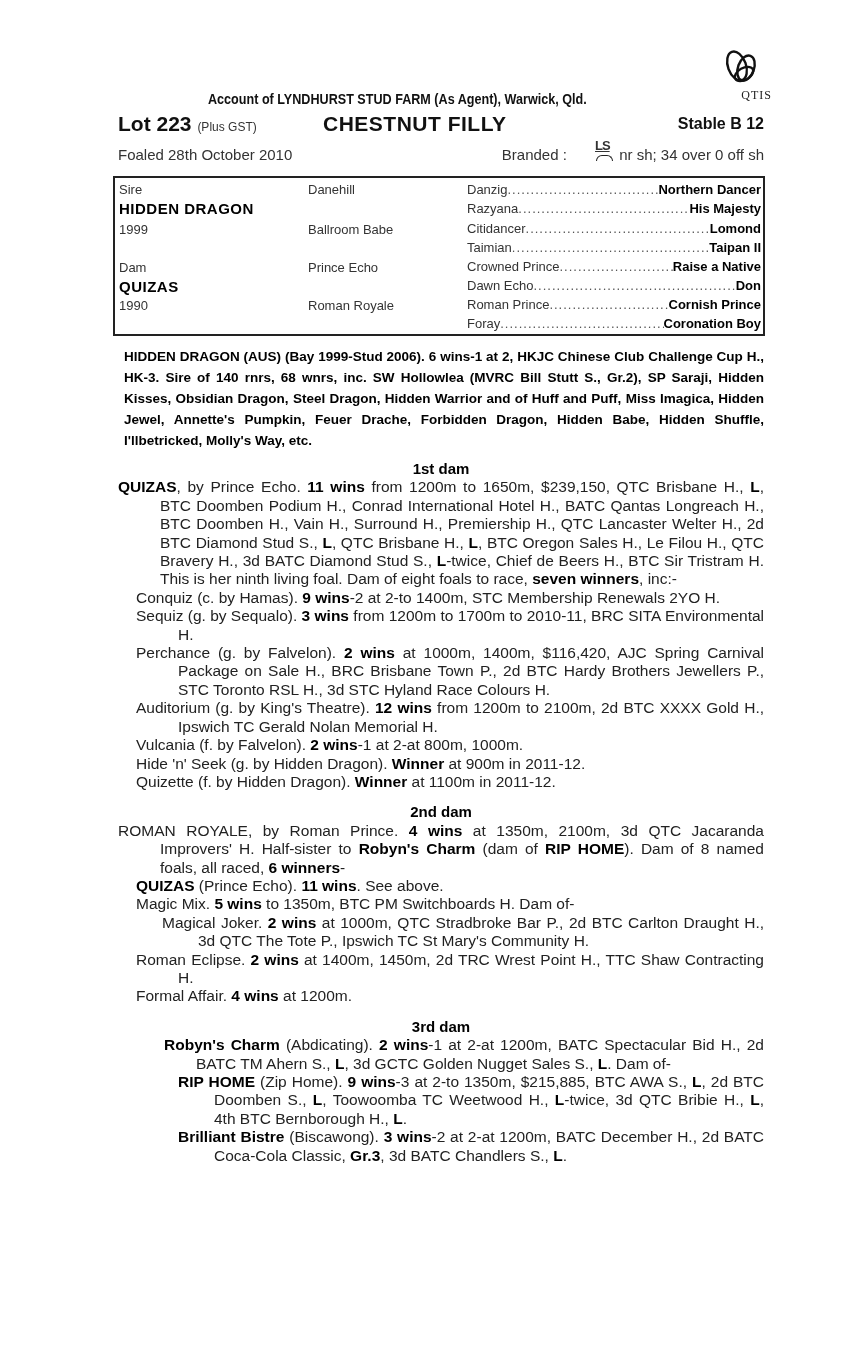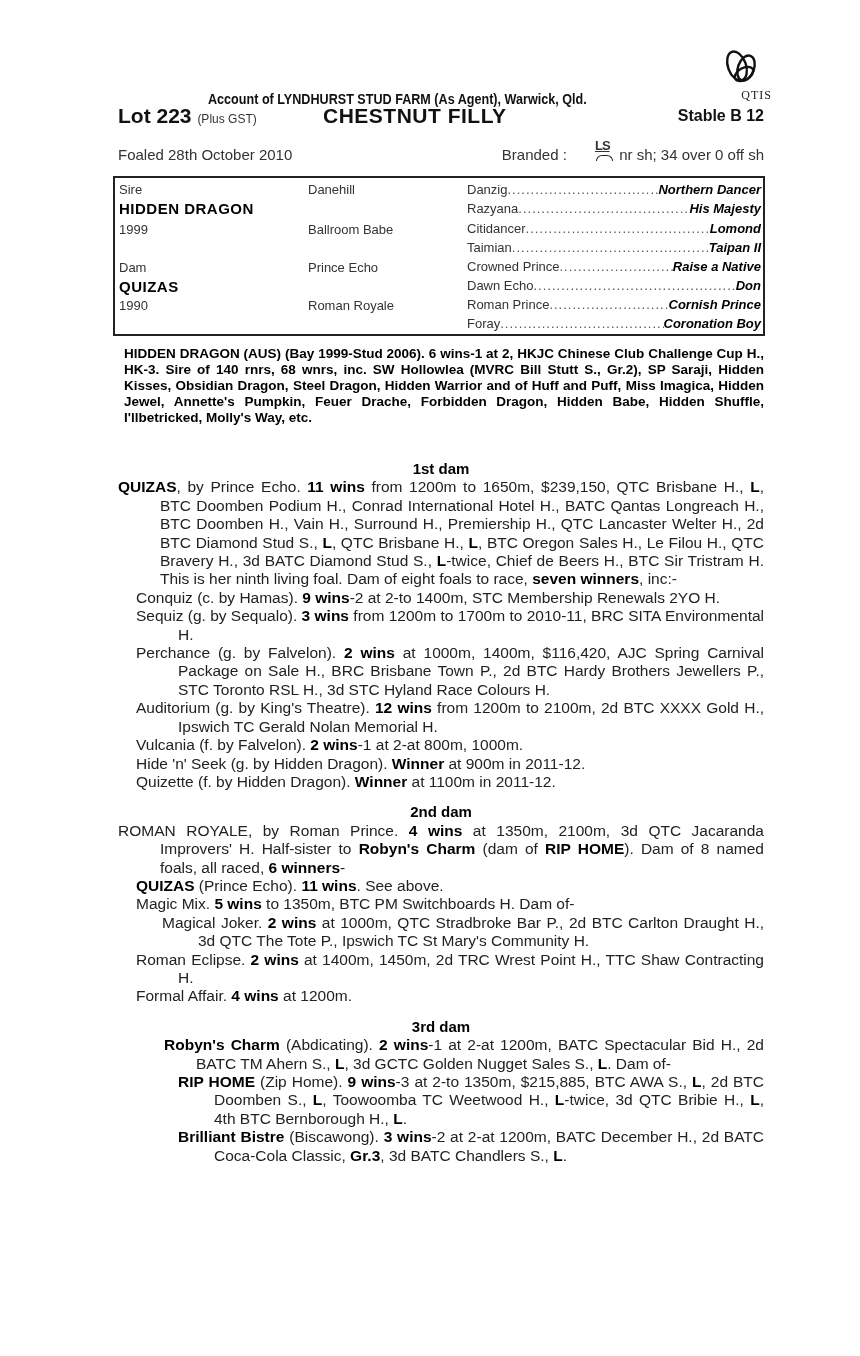--- a/index.html
+++ b/index.html
@@ -2,39 +2,39 @@
 <html><head>
 <meta charset="utf-8">
 <style>
   html, body { margin:0; padding:0; background:#ffffff; }
   body { width:860px; height:1356px; position:relative; overflow:hidden; color:#111; font-family:"Liberation Sans", sans-serif; }
   .page { position:absolute; left:0; top:0; width:860px; height:1356px; }
   .logo { position:absolute; left:712px; top:48px; width:60px; height:62px; text-align:center; }
   .logo svg { display:block; margin:0 auto; }
   .logo .qtis { font-family:"Liberation Serif", serif; font-size:12px; letter-spacing:1px; color:#222; margin-top:-2px;text-align:right; }
   .vendor { position:absolute; left:208px; top:90px; font-family:"Liberation Sans", sans-serif; font-weight:bold; font-size:15px; transform:scaleX(0.84); transform-origin:left; white-space:nowrap; }
-  .lotline { position:absolute; left:118px; top:104px; width:646px; height:26px; white-space:nowrap;text-align:center; }
+  .lotline { position:absolute; left:118px; top:112px; width:646px; height:26px; white-space:nowrap;text-align:center; }
   .lot { position:absolute; left:0; top:0; font-weight:bold; font-size:21px; }
   .lot .gst { font-weight:normal; font-size:12px; color:#333; }
   .horse { position:absolute; left:205px; top:0; font-weight:900; font-size:21px; letter-spacing:0.5px; }
   .stable { position:absolute; right:0; top:3px; font-weight:bold; font-size:16px; }
   .foaled { position:absolute; left:118px; top:146px; font-size:15px; color:#333; }
   .branded { position:absolute; right:96px; top:144px; font-size:15px; color:#333; white-space:nowrap; }
   .brand-mark { display:inline-block; position:relative; width:22px; height:18px; vertical-align:-2px;margin-left:22px; }
   .brand-mark .ls { font-weight:bold; font-size:13px; position:absolute; left:2px; top:-6px; letter-spacing:-1px; text-decoration:underline; }
   .brand-mark .arc { position:absolute; left:3px; top:11px; width:15px; height:5px; border:1.5px solid #222; border-bottom:none; border-radius:8px 8px 0 0; }
   .ped { position:absolute; left:113px; top:176px; width:652px; height:160px; border:2px solid #222; box-sizing:border-box; font-size:13px; color:#333; }
   .ped .cell { position:absolute; white-space:nowrap; }
   .ped .big { font-weight:900; font-size:15px; color:#000; letter-spacing:0.5px; }
   .ancestor { position:absolute; left:352px; width:294px; display:flex; font-size:13px; color:#333; white-space:nowrap; }
   .ancestor .a { flex:none; }
   .ancestor .dots { flex:1; overflow:hidden; letter-spacing:1px; color:#555; }
   .ancestor .dots::after { content:"......................................................................................................"; }
-  .ancestor .b { flex:none;font-style:italic; }
-  .sireblurb { position:absolute; left:124px; top:346px; width:640px; font-weight:900; font-size:13.5px; line-height:16px; text-align:justify; color:#000; transform:scaleX(1.0); }
+  .ancestor .b { flex:none; }
+  .sireblurb { position:absolute; left:124px; top:346px; width:640px; font-weight:900; font-size:13.5px; line-height:21px; text-align:justify; color:#000; transform:scaleX(1.0); }
   .body { position:absolute; left:118px; top:460px; width:646px; font-size:15.5px; line-height:18.4px; color:#222; }
   .h { font-weight:900; font-size:15px; color:#000; margin:0;text-align:center; }
   .p { margin:0; text-align:justify; }
   .b { font-weight:900; color:#000; }
   .i0 { padding-left:42px; text-indent:-42px; }
   .i1 { padding-left:60px; text-indent:-42px; }
   .i2 { padding-left:80px; text-indent:-36px; }
   .i3 { padding-left:78px; text-indent:-32px; }
   .i4 { padding-left:96px; text-indent:-36px; }
   .gap { height:12px; }

